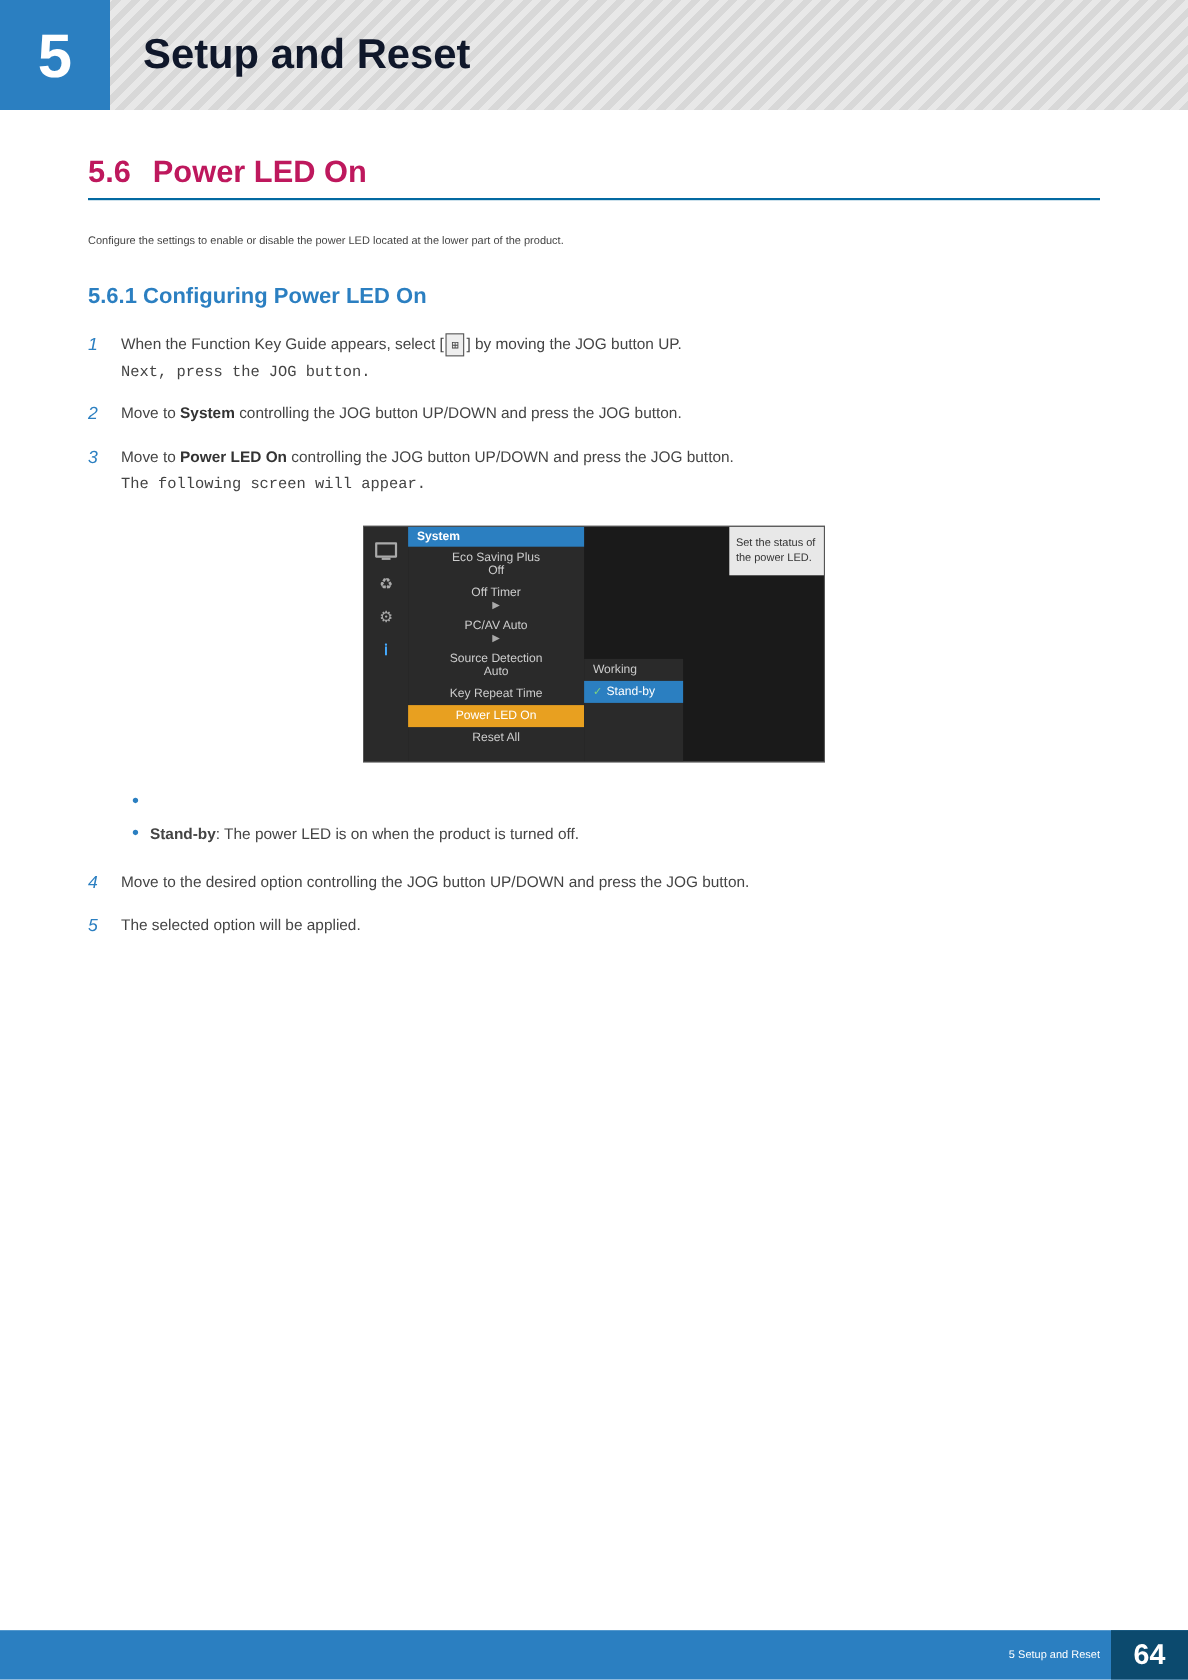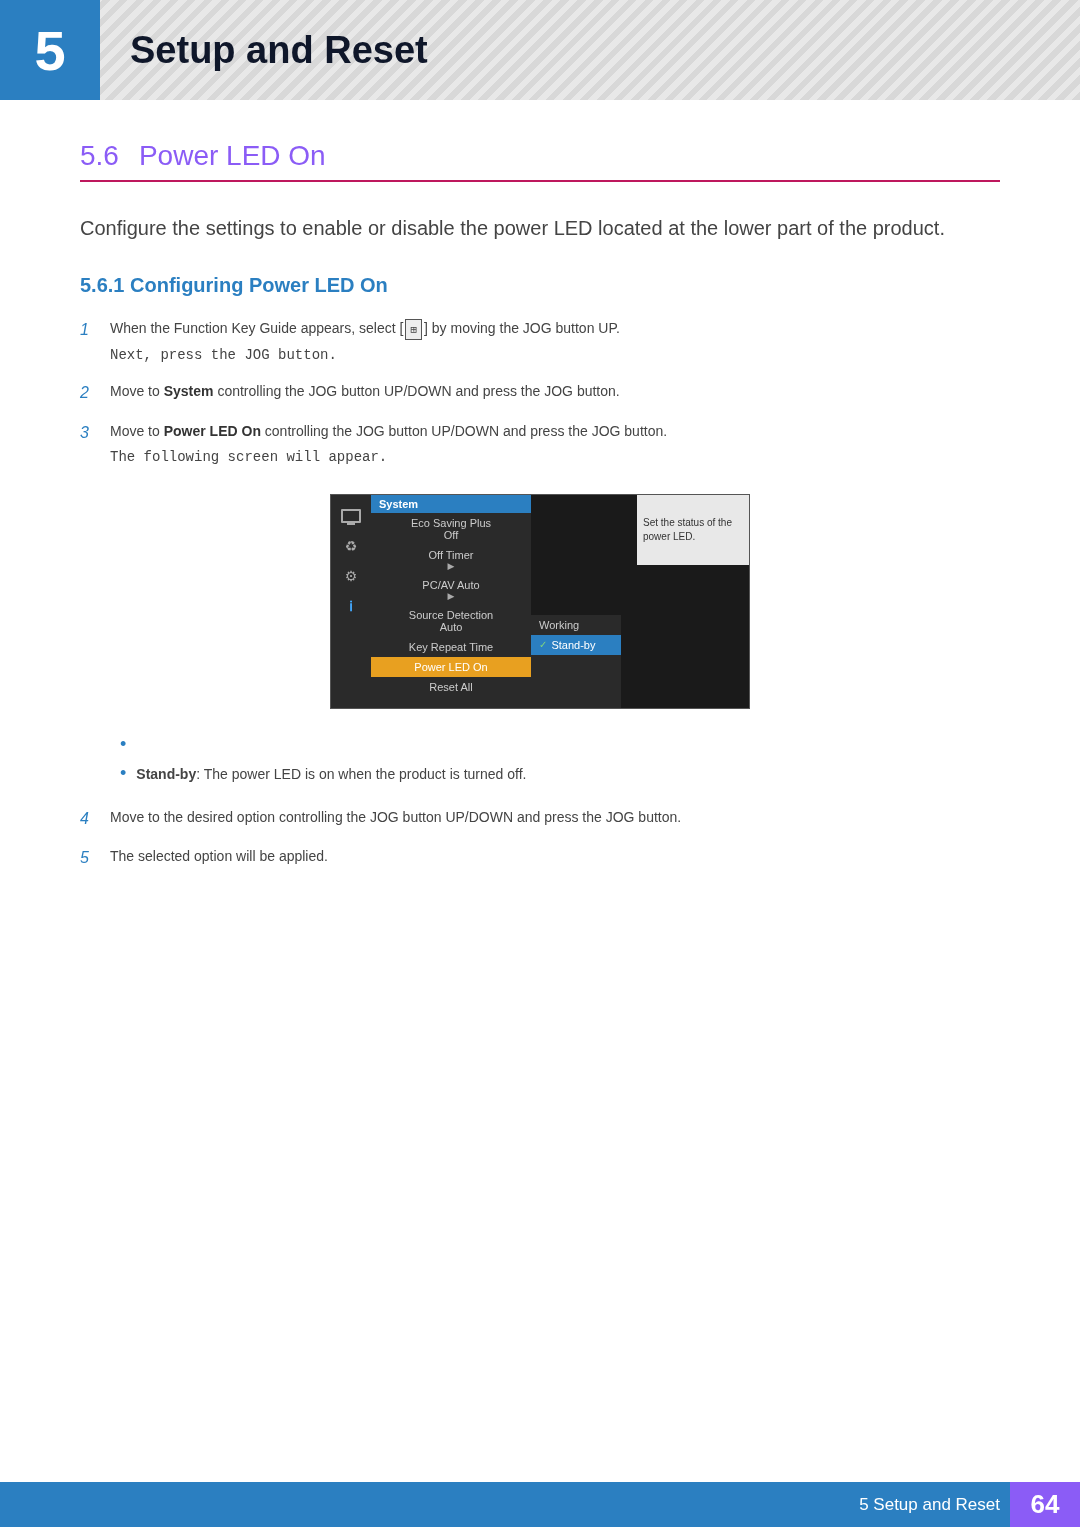--- a/index.html
+++ b/index.html
@@ -71,34 +71,34 @@
     }
 
     
     .content {
       padding: 0 80px;
     }
 
     
     .section-heading {
       font-size: 28px;
-      font-weight: normal;
-      color: #8b5cf6;
+      font-weight: bold;
+      color: #be185d;
       margin-bottom: 30px;
       padding-bottom: 8px;
-      border-bottom: 2px solid #be185d;
+      border-bottom: 2px solid #0369a1;
     }
 
     .section-number {
       margin-right: 20px;
     }
 
     
     .description {
-      font-size: 20px;
+      font-size: 10px;
       color: #444;
       margin-bottom: 30px;
       line-height: 1.6;
     }
 
     
     .subsection-heading {
       font-size: 20px;
       font-weight: bold;
       color: #2b7fc1;
@@ -286,23 +286,23 @@
 
     .osd-checkmark {
       font-size: 10px;
       color: #7fd47f;
     }
 
     .osd-tooltip {
       position: absolute;
       right: 0;
       top: 0;
-      width: 112px;
+      width: 86px;
       background: #e8e8e8;
-      padding: 21px 6px;
+      padding: 8px 6px;
       font-size: 10px;
       color: #333;
       line-height: 1.4;
       margin-left: 40px;
     }
 
     
     .bullet-list {
       list-style: none;
       padding: 0;
@@ -334,26 +334,26 @@
       height: 45px;
       background: #2b7fc1;
       display: flex;
       align-items: center;
       justify-content: flex-end;
       padding-right: 0;
     }
 
     .footer-text {
       color: #ffffff;
-      font-size: 17px;
+      font-size: 10px;
       margin-right: 10px;
     }
 
     .footer-page-box {
-      background: #8b5cf6;
+      background: #0c4a6e;
       height: 45px;
       width: 70px;
       display: flex;
       align-items: center;
       justify-content: center;
     }
 
     .footer-page-number {
       color: #ffffff;
       font-size: 26px;

